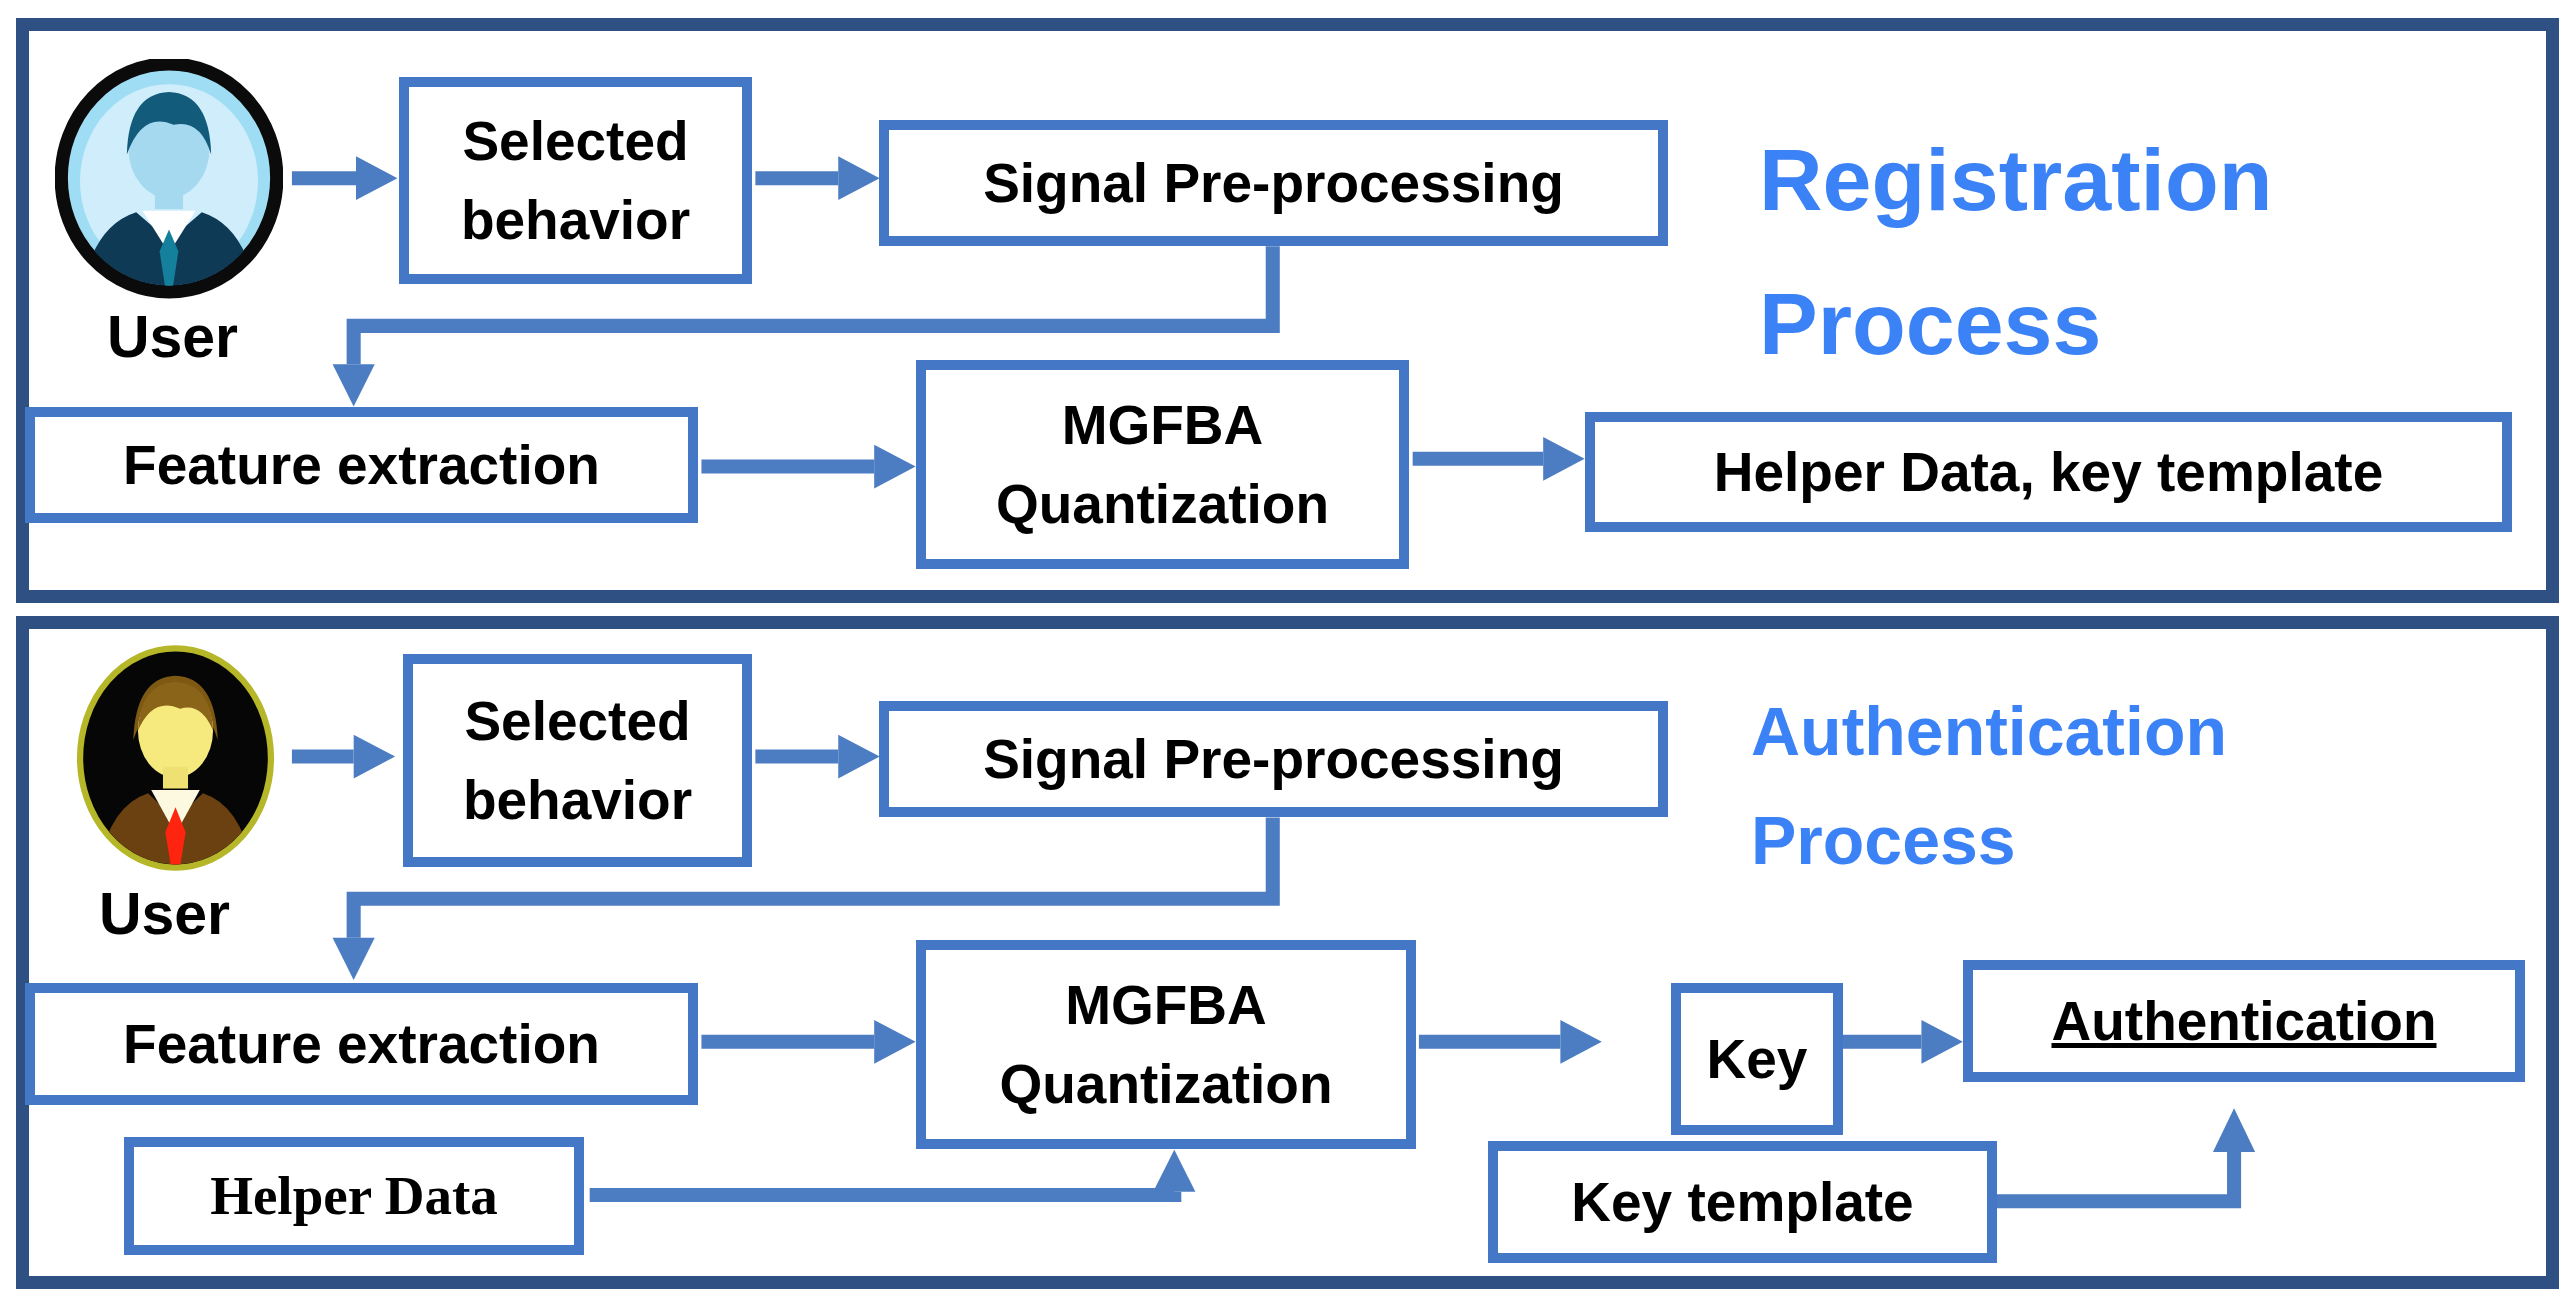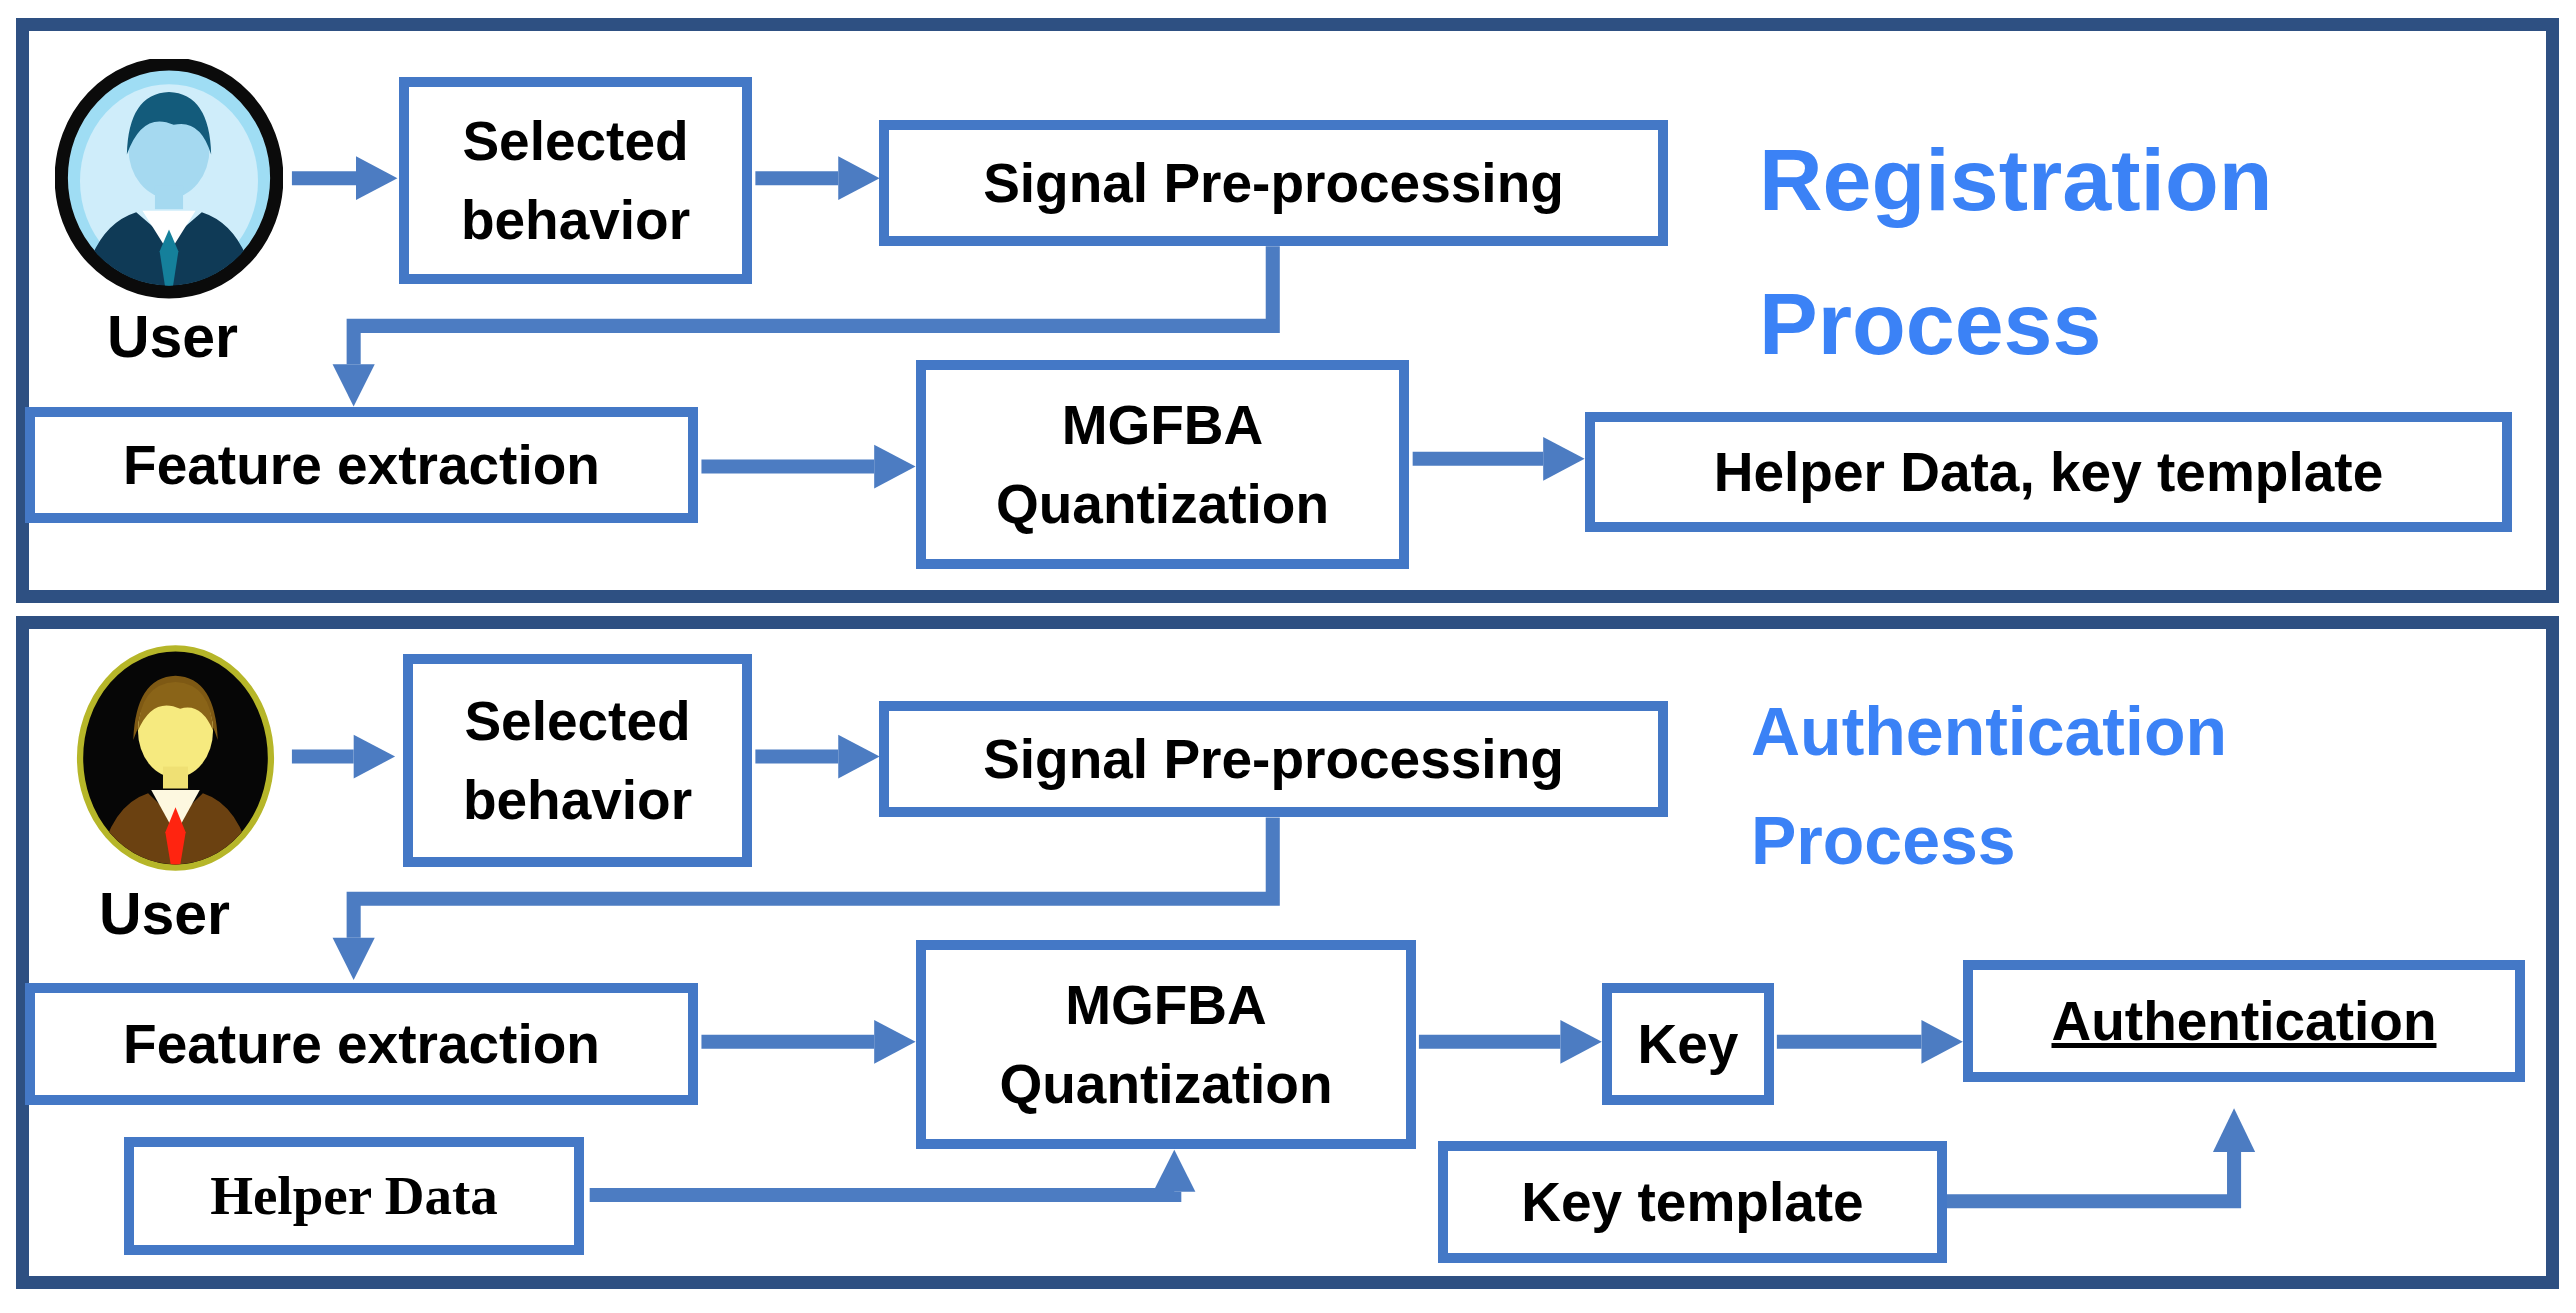--- a/index.html
+++ b/index.html
@@ -36,24 +36,24 @@
   #r-selected{left:399px;top:77px;width:353px;height:207px;}
   #r-signal{left:879px;top:120px;width:789px;height:126px;}
   #r-feature{left:25px;top:407px;width:673px;height:116px;}
   #r-mgfba{left:916px;top:360px;width:493px;height:209px;padding:0 43px;}
   #r-helper{left:1585px;top:412px;width:927px;height:120px;}
   
   #a-selected{left:403px;top:654px;width:349px;height:213px;}
   #a-signal{left:879px;top:701px;width:789px;height:116px;}
   #a-feature{left:25px;top:983px;width:673px;height:122px;}
   #a-mgfba{left:916px;top:940px;width:500px;height:209px;padding:0 43px;}
-  #a-key{left:1602px;top:983px;width:172px;height:122px;}
+  #a-key{left:1671px;top:983px;width:172px;height:152px;}
   #a-auth{left:1963px;top:960px;width:562px;height:122px;text-decoration:underline;}
   #a-helperdata{left:124px;top:1137px;width:460px;height:118px;font-family:Liberation Serif, serif;}
-  #a-keytemplate{left:1438px;top:1141px;width:509px;height:122px;}
+  #a-keytemplate{left:1488px;top:1141px;width:509px;height:122px;}
 
   .proc-title{
     position:absolute;
     color:#3b82f6;
     font-weight:700;
     text-align:left;
     z-index:2;
   }
   #title-registration{left:1759px;top:108px;width:711px;font-size:88px;line-height:1.64;}
   #title-authentication{left:1751px;top:677px;width:735px;font-size:68px;line-height:1.60;}

